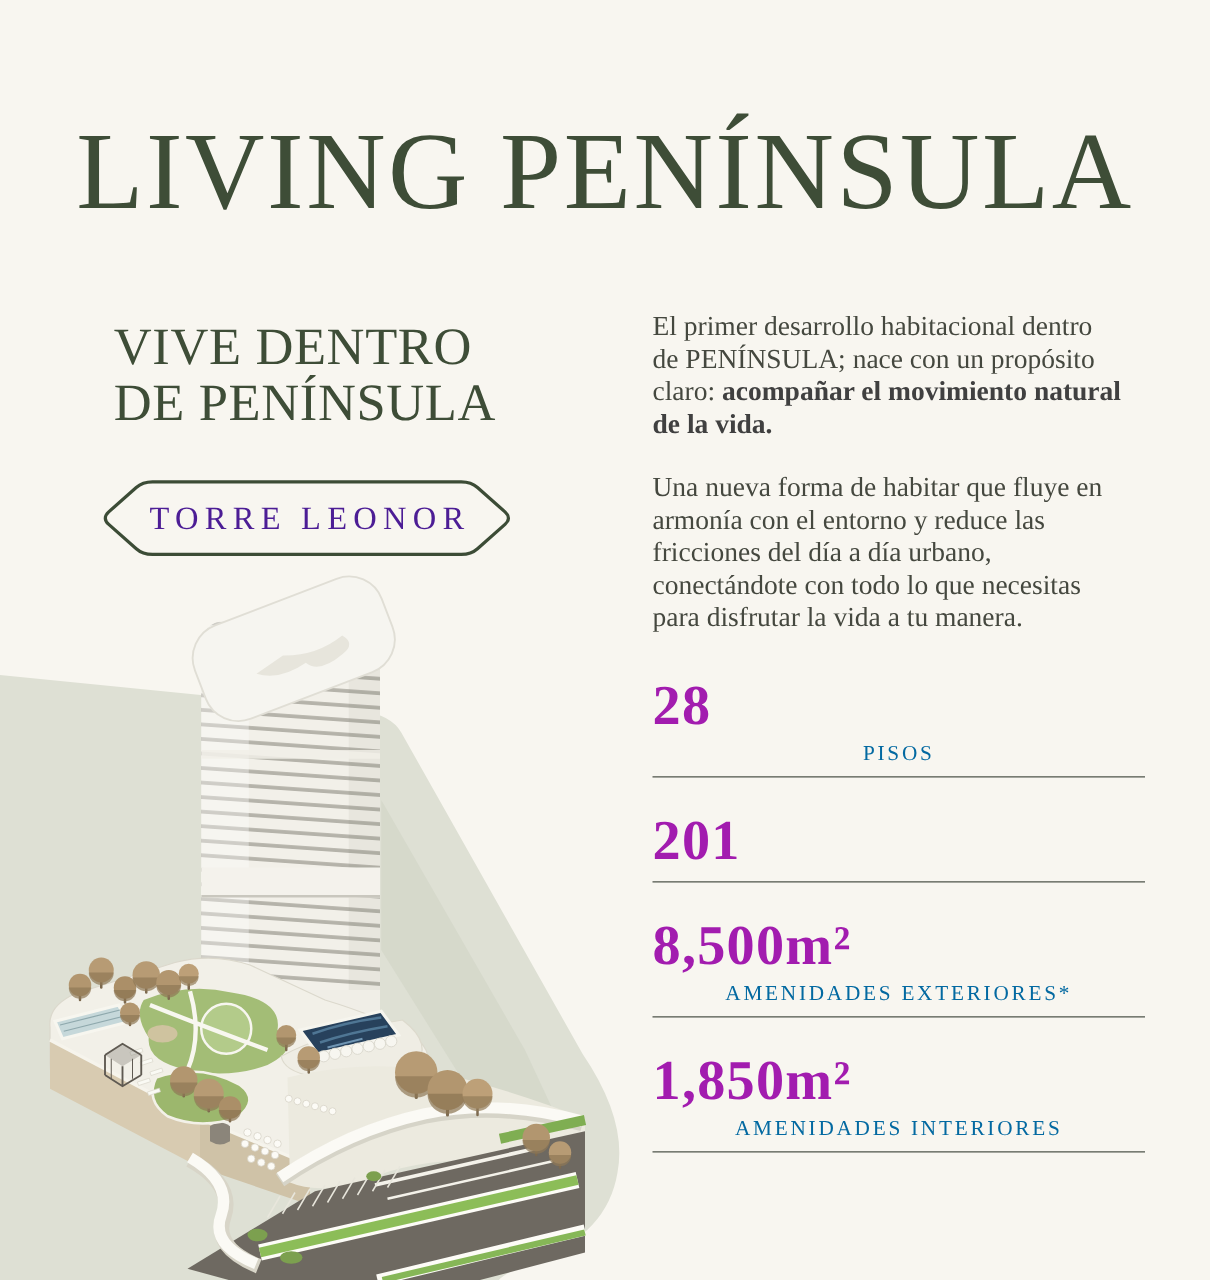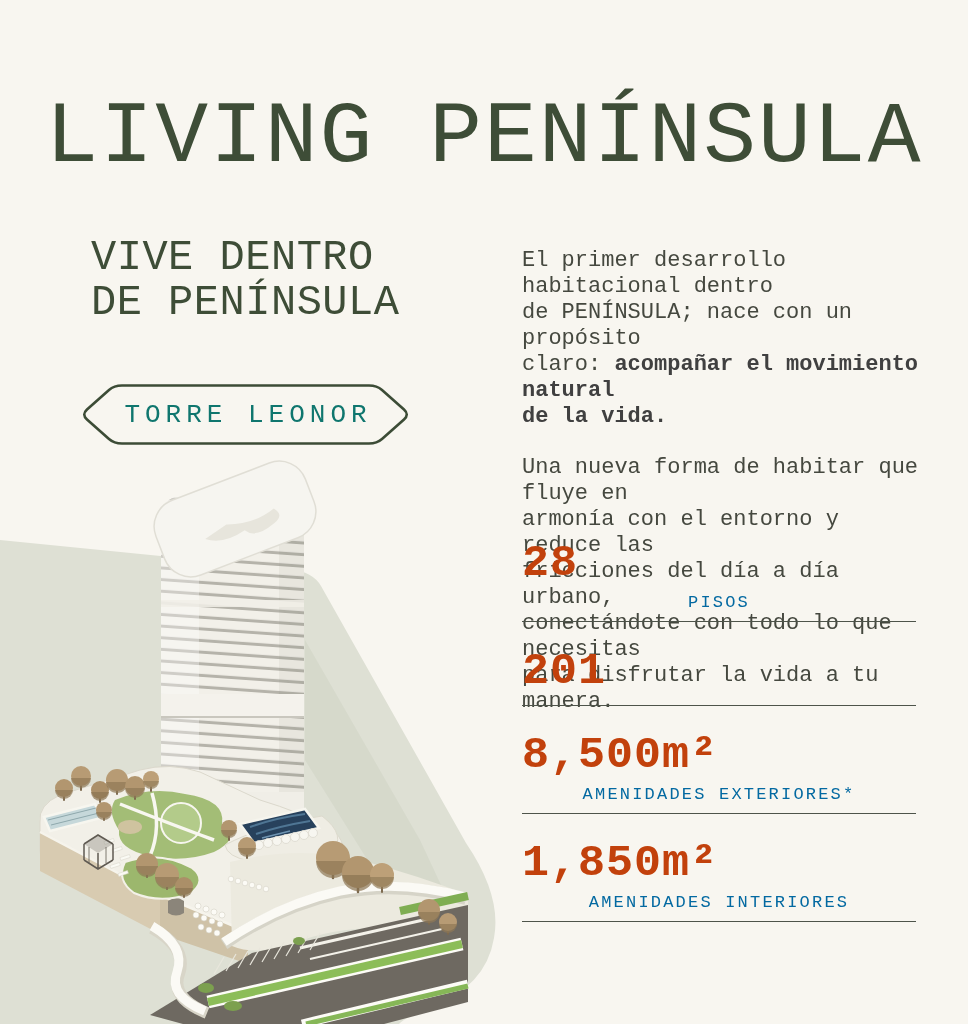--- a/index.html
+++ b/index.html
@@ -1,34 +1,34 @@
 <!DOCTYPE html>
 <html><head>
 <meta charset="utf-8">
 <style>
   html,body{margin:0;padding:0;background:#f8f6f0;}
   #page{position:relative;width:968px;height:1024px;margin:0 auto;overflow:hidden;
-        background:#f8f6f0;font-family:Liberation Mono, monospace;}
+        background:#f8f6f0;font-family:Liberation Serif, serif;}
   #bg-illustration{position:absolute;left:0;top:0;width:968px;height:1024px;}
   .title{position:absolute;left:0;top:94px;width:968px;text-align:center;
          font-size:88px;line-height:1;letter-spacing:2px;color:#3e4d37;font-weight:400;white-space:nowrap;}
-  .heading{position:absolute;left:91px;top:236px;font-size:42px;line-height:1.07;
+  .heading{position:absolute;left:91px;top:256px;font-size:42px;line-height:1.07;
            color:#3e4d37;font-weight:400;letter-spacing:0.5px;}
   .badge{position:absolute;left:82px;top:383px;width:327px;height:63px;}
   .badge svg{position:absolute;left:0;top:0;}
   .badge-text{position:absolute;left:0;top:0;width:327px;height:63px;display:flex;
               align-items:center;justify-content:center;font-size:26px;letter-spacing:5px;
-              color:#0f766e;padding-left:5px;box-sizing:border-box;}
+              color:#4c1d95;padding-left:5px;box-sizing:border-box;}
   .right-col{position:absolute;left:522px;top:248px;width:398px;}
   .para{font-size:22px;line-height:26px;color:#45483f;white-space:pre-line;}
   .para b{color:#404040;}
   .para + .para{margin-top:25px;}
   .stats{position:absolute;left:522px;top:540px;width:394px;}
   .stat{margin-bottom:26px;border-bottom:1.5px solid #4e544a;padding-bottom:9px;}
-  .stat-value{font-size:45px;line-height:48px;font-weight:bold;color:#c2410c;letter-spacing:1px;}
+  .stat-value{font-size:45px;line-height:48px;font-weight:bold;color:#a21caf;letter-spacing:1px;}
   .stat-label{font-size:17px;line-height:18px;letter-spacing:2.2px;color:#0369a1;margin-top:6px;text-align:center;}
 </style>
 </head>
 <body>
 
 <div id="page">
 
   <svg id="bg-illustration" viewBox="0 0 968 1024" aria-hidden="true">
 
     <path d="M 0,540 L 290,569 Q 313,572 321,586 L 466,843 Q 502,896 494,938 Q 486,987 429,1008 Q 404,1018 399,1024 L 0,1024 Z" fill="#dee0d4"></path>

